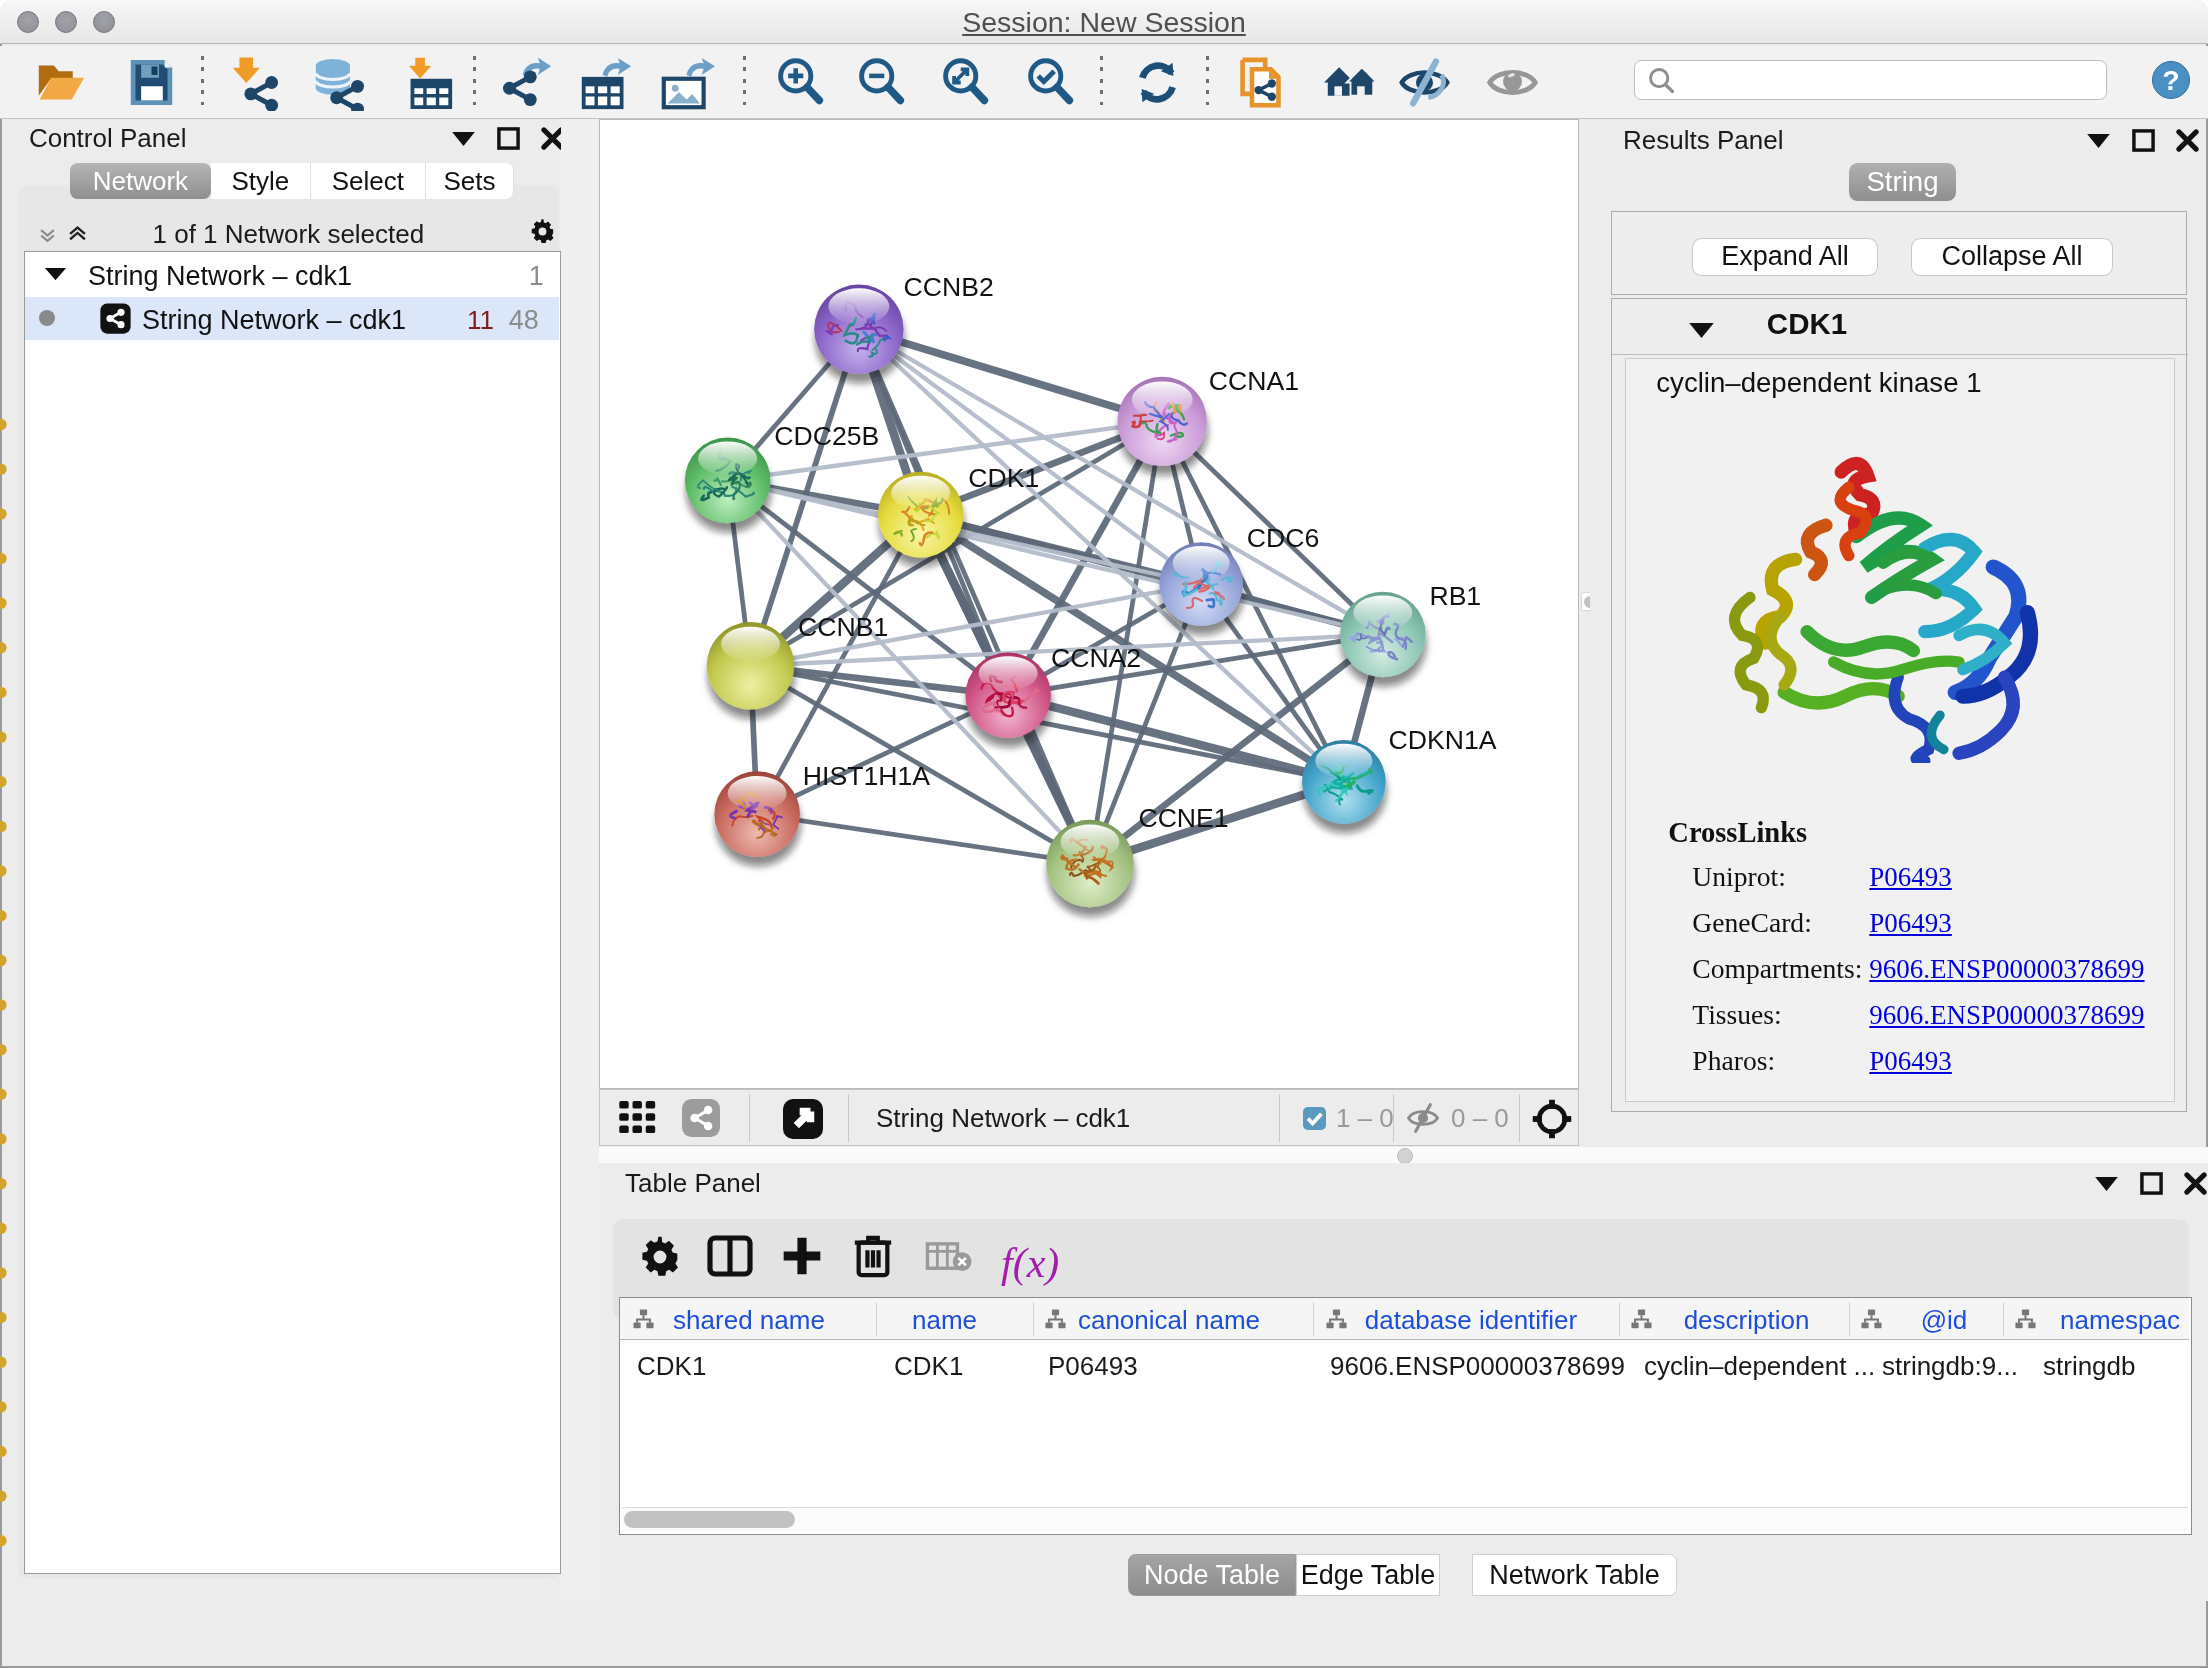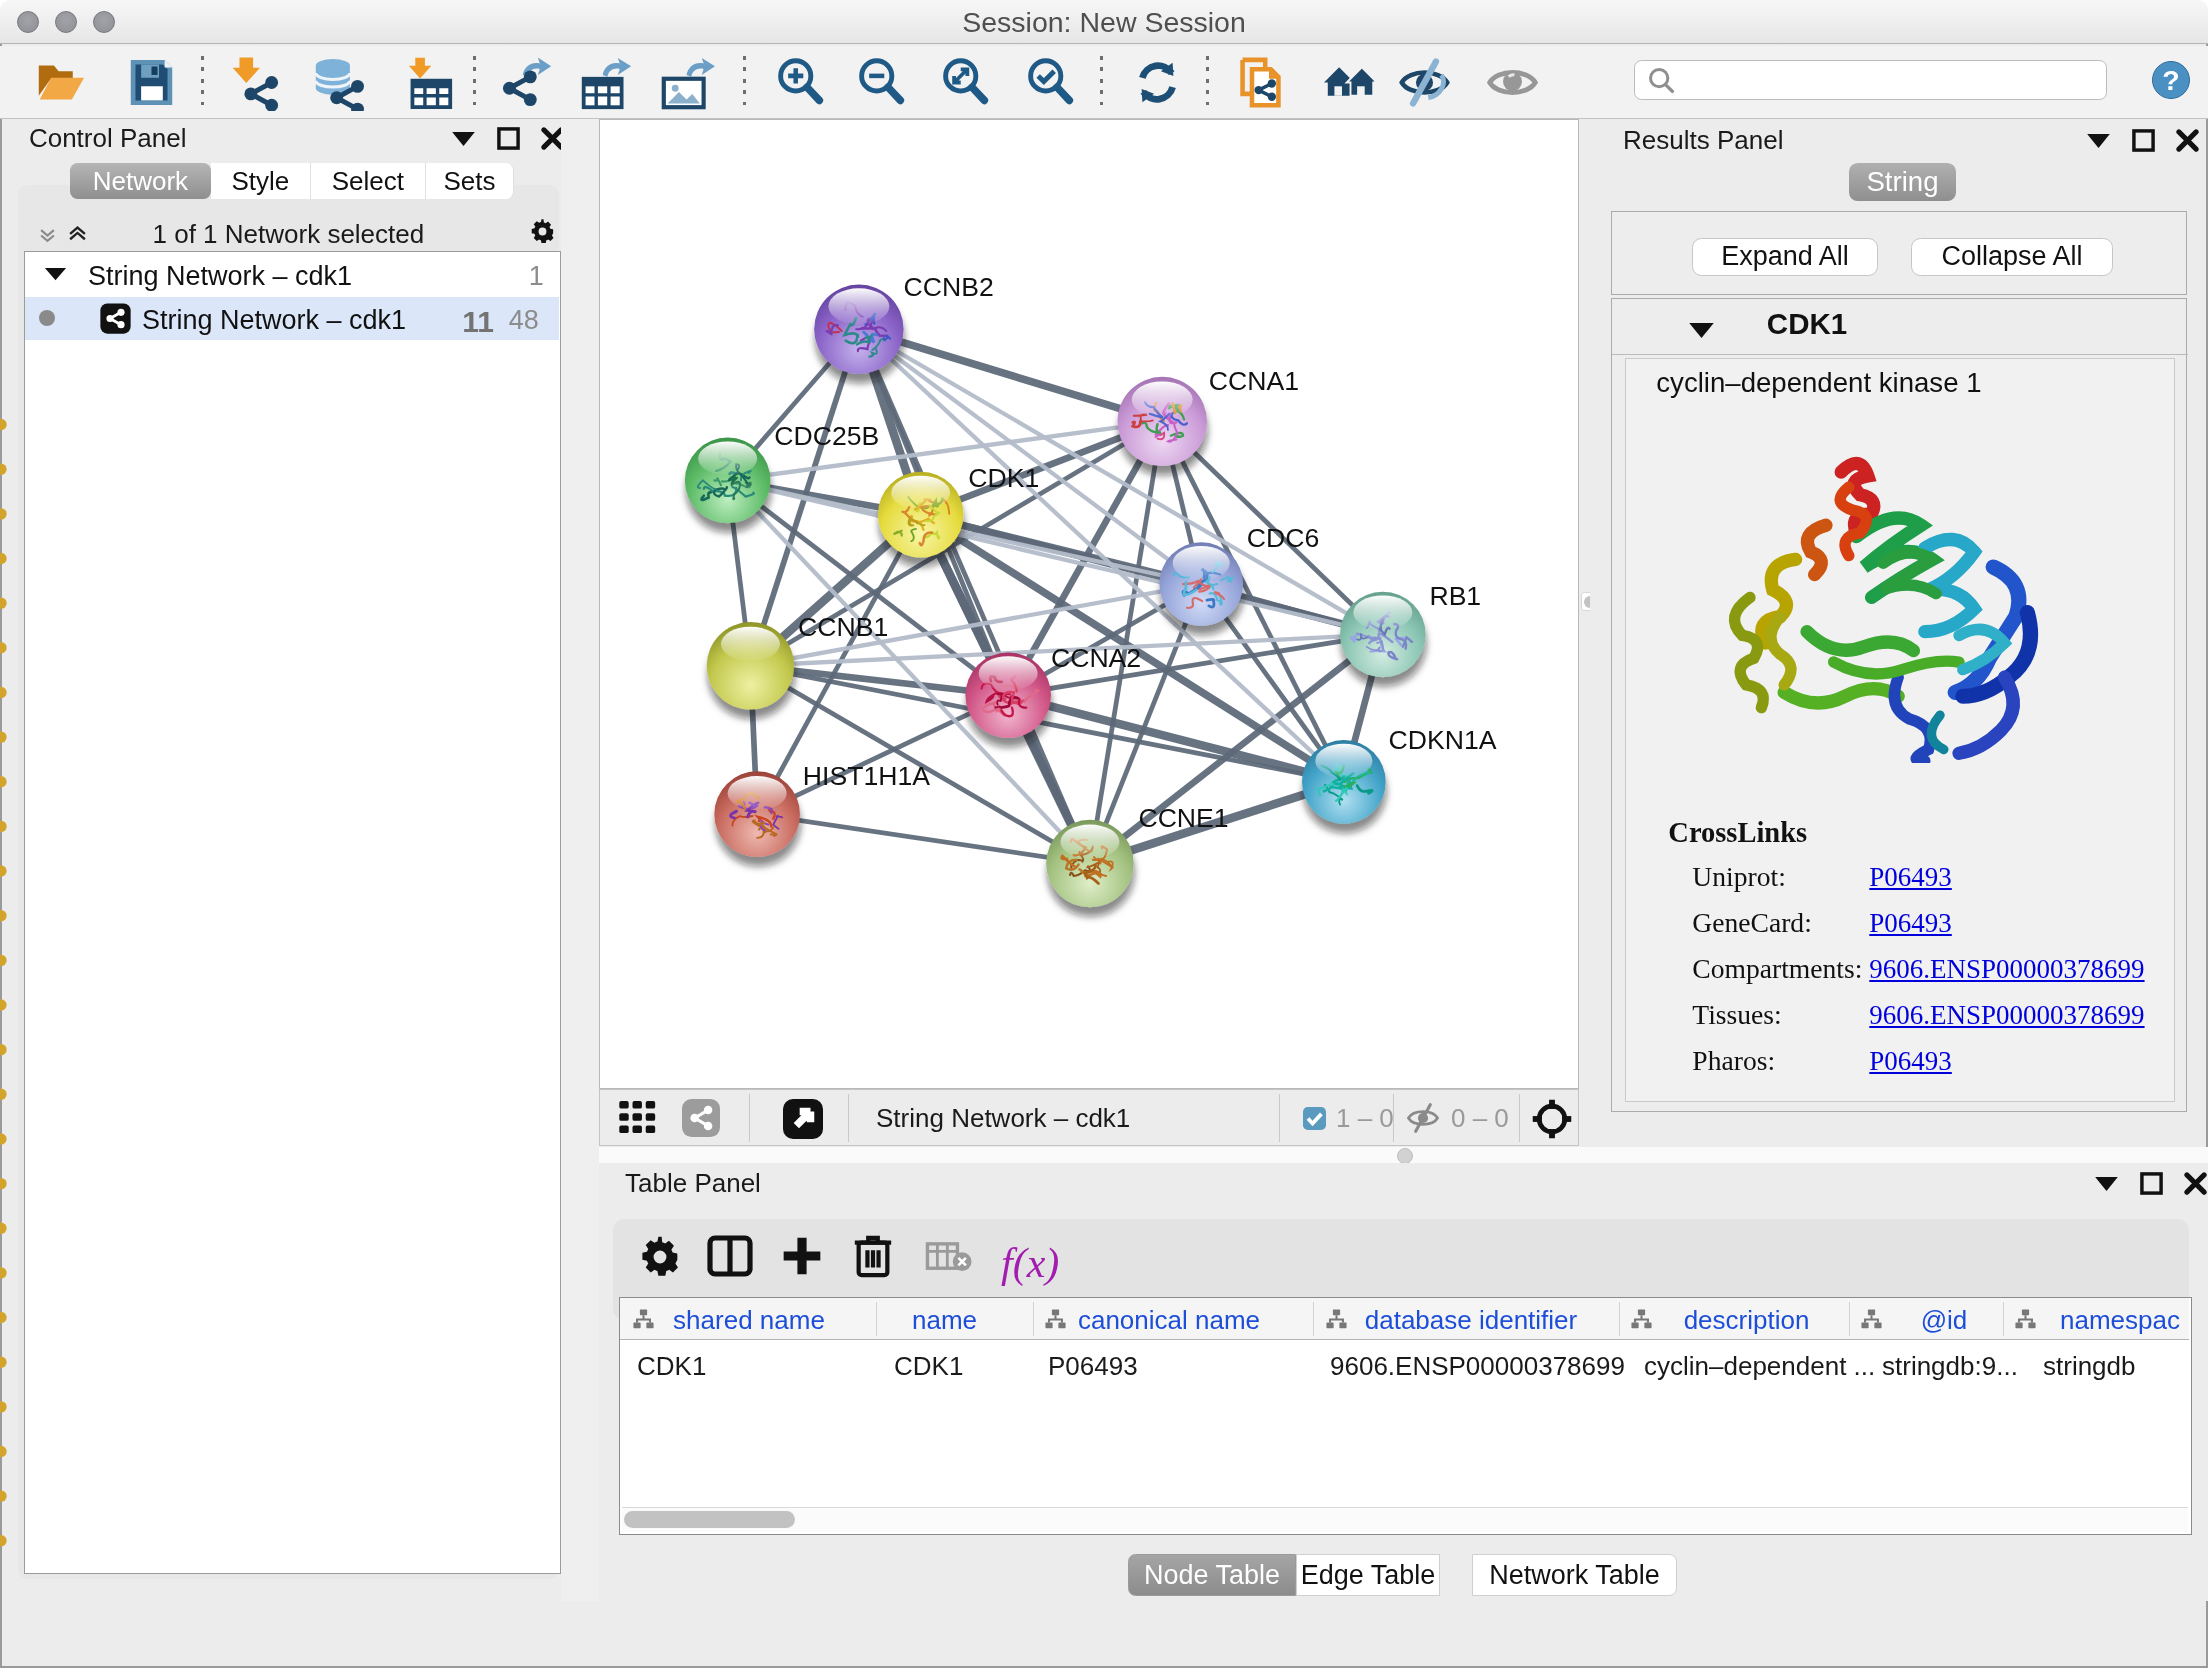--- a/index.html
+++ b/index.html
@@ -11,21 +11,21 @@
   #edgeB{position:absolute;left:0;top:1666px;width:2208px;height:1.9px;background:#9a9a9a;}
   .abs{position:absolute;}
 
   
   #titlebar{position:absolute;left:0;top:0;width:2208px;height:44px;
     background:linear-gradient(#f7f7f7,#e6e6e6);
     border-bottom:1.9px solid #b4b4b4;border-radius:11.4px 11.4px 0 0;}
   .tlight{position:absolute;top:11.4px;width:22px;height:22px;border-radius:50%;
     background:radial-gradient(circle at 50% 40%,#a2a3a8,#8e8f95);border:1.4px solid #77787e;}
   #wtitle{position:absolute;top:5.7px;left:0;width:100%;text-align:center;
-    font-size:28.5px;color:#4f4f4f;}
+    font-size:28.5px;color:#4f4f4f;text-decoration:underline;}
 
   
   #toolbar{position:absolute;left:0;top:46px;width:2208px;height:73px;background:#f2f2f2;
     border-bottom:1.9px solid #c2c2c2;}
   .tsep{position:absolute;top:9.5px;height:55px;width:2.9px;background:repeating-linear-gradient(to bottom,#6e6e6e 0 3.8px,rgba(0,0,0,0) 3.8px 11.4px);}
   .ticon{position:absolute;top:9.5px;}
   #searchbox{position:absolute;left:1634px;top:14.3px;width:473px;height:40px;background:#ffffff;
     border:1.9px solid #bcbcbc;border-radius:7.6px;}
   #helpbtn{position:absolute;left:2152px;top:15px;width:38px;height:38px;border-radius:50%;
     background:#4a90c2;border:1.9px solid #2f6d9e;color:#fff;font-weight:bold;font-size:28.5px;
@@ -303,21 +303,21 @@
         <svg style="position:absolute;left:74px;top:4.8px;" width="33" height="33" viewBox="0 0 24 24">
           <rect x="1" y="1" width="22" height="22" rx="5" fill="#111"></rect>
           <g fill="#fff">
               <circle cx="8" cy="12" r="2.6"></circle>
               <circle cx="16" cy="7.5" r="2.6"></circle>
               <circle cx="16" cy="16.5" r="2.6"></circle>
           <path d="M8 12 L16 7.5 M8 12 L16 16.5" stroke="#fff" stroke-width="2"></path>
             </g>
         </svg>
         <div style="position:absolute;left:117px;top:7.6px;font-size:27px;color:#111;">String Network – cdk1</div>
-        <div style="position:absolute;right:65px;top:7.6px;font-size:30px;color:#737373;font-weight:bold;">11</div>
+        <div style="position:absolute;right:65px;top:7.6px;font-size:26px;color:#7f1d1d;">11</div>
         <div style="position:absolute;right:20px;top:7.6px;font-size:27px;color:#8c8c8c;">48</div>
       </div>
     </div>
   </div>
   <svg class="abs" style="left:0;top:0;" width="9.5" height="1668" viewBox="0 0 10 1754">
     <g fill="#d2a42c">
       <circle cx="1" cy="446" r="6"></circle>
         <circle cx="1" cy="493" r="6"></circle>
         <circle cx="1" cy="540" r="6"></circle>
       <circle cx="1" cy="587" r="6"></circle>

